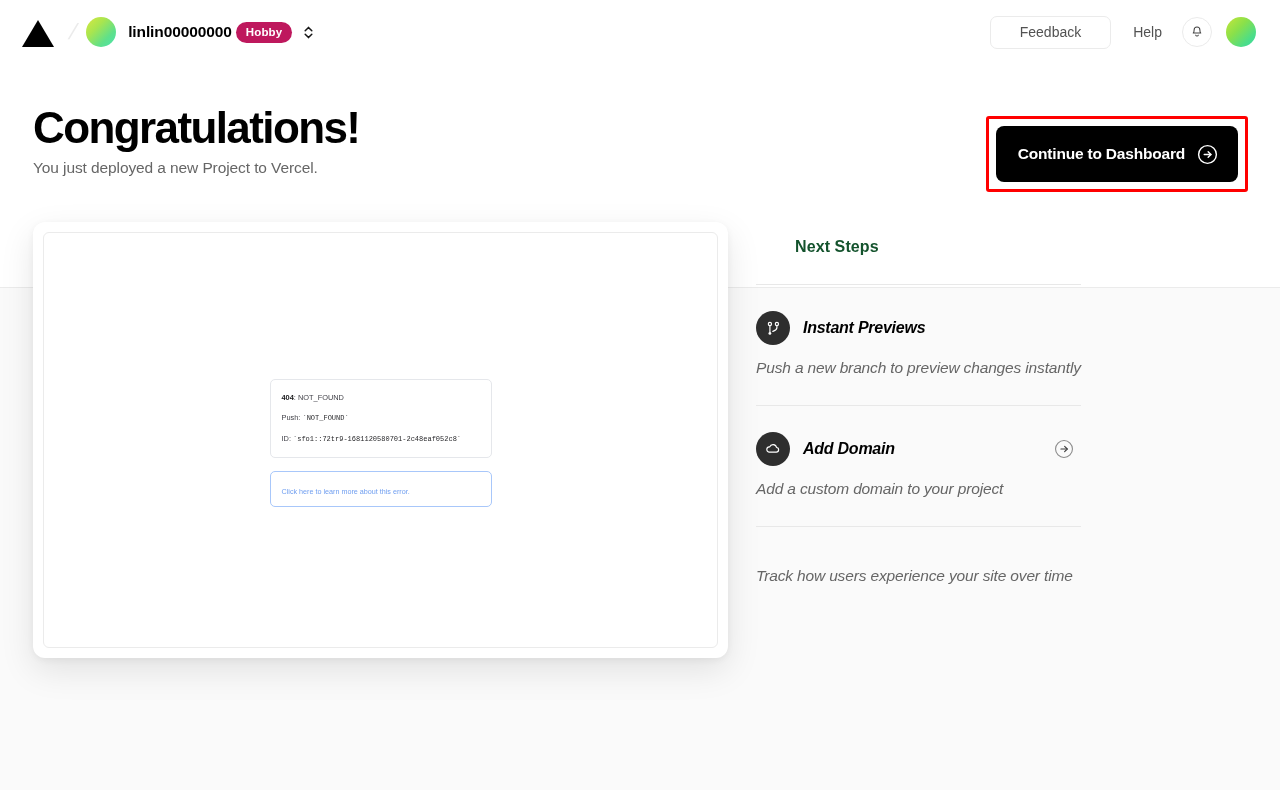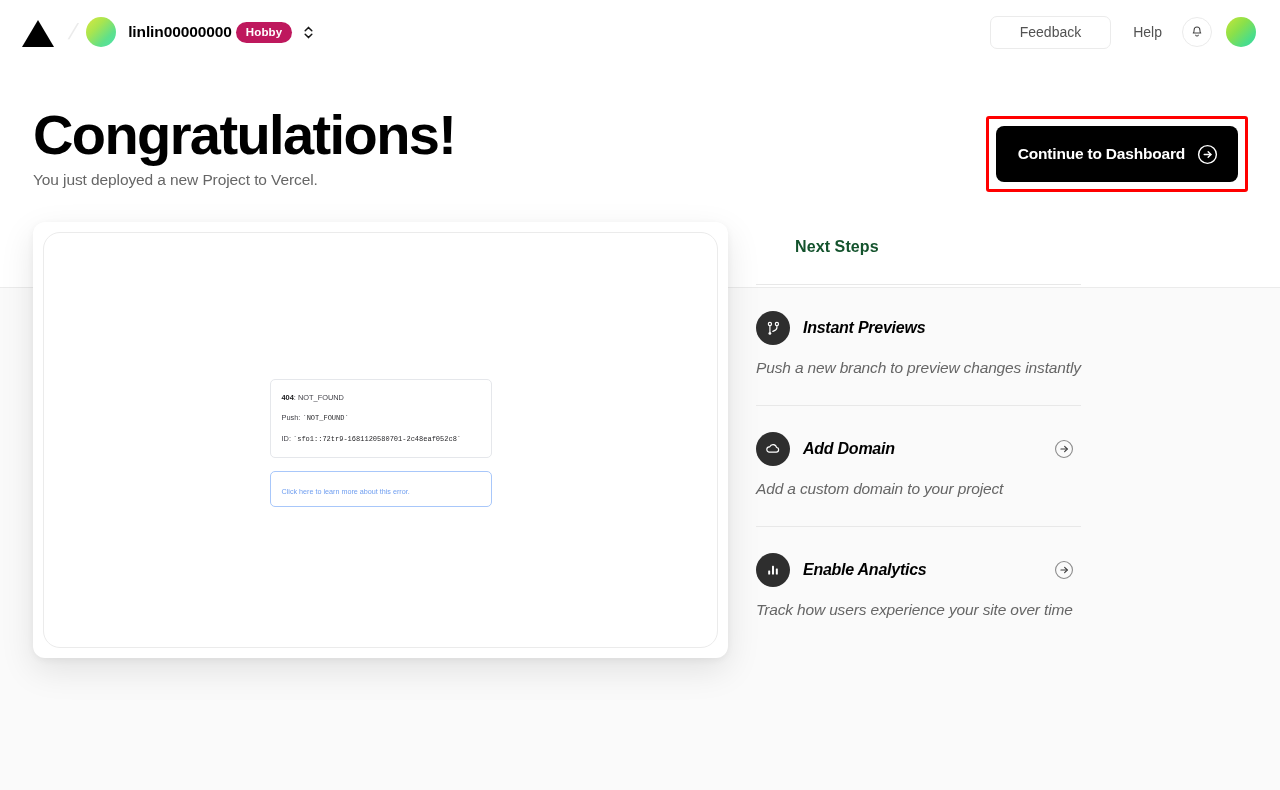--- a/index.html
+++ b/index.html
@@ -131,21 +131,21 @@
   .hero {
     position: relative;
     z-index: 5;
     padding: 42px 32px 0 33px;
     display: flex;
     align-items: flex-start;
   }
   .hero-text { flex: 1 1 auto; }
   h1.congrats {
     margin: 0;
-    font-size: 56px;
+    font-size: 44px;
     line-height: 1.02;
     font-weight: 700;
     letter-spacing: -1.6px;
     color: #000;
   }
   .subtitle {
     margin: 8px 0 0;
     font-size: 15.5px;
     color: #666666;
     letter-spacing: -0.1px;
@@ -191,21 +191,21 @@
     margin-left: 33px;
     background: #fff;
     border-radius: 12px;
     padding: 10px;
     box-shadow: 0 12px 34px rgba(0,0,0,0.10), 0 2px 7px rgba(0,0,0,0.05);
     flex: 0 0 auto;
   }
   .preview-frame {
     height: 416px;
     border: 1px solid #ebebeb;
-    border-radius: 17px;
+    border-radius: 6px;
     background: #fff;
     display: flex;
     align-items: center;
     justify-content: center;
     overflow: hidden;
   }
   .err-wrap { width: 222px; margin-top: 6px; }
   .err-card {
     border: 1px solid #e5e7eb;
     border-radius: 5px;
@@ -407,33 +407,16 @@
             <path d="M7.6 11h7" stroke="#3a3a3a" stroke-width="1.2" stroke-linecap="round"></path>
             <path d="M11.7 8.1L14.6 11l-2.9 2.9" stroke="#3a3a3a" stroke-width="1.2" stroke-linecap="round" stroke-linejoin="round"></path>
           </svg>
         </div>
       </div>
       <p class="ns-desc">Add a custom domain to your project</p>
       <div class="ns-sep"></div>
     </div>
 
     <div class="ns-item">
-      <div class="ns-head">
-        <div class="ns-icon">
-          <svg width="16" height="16" viewBox="0 0 18 18" fill="none" aria-hidden="true">
-            <rect x="3.6" y="9.6" width="2.2" height="4.4" rx="0.6" fill="#fff"></rect>
-            <rect x="7.9" y="4.2" width="2.2" height="9.8" rx="0.6" fill="#fff"></rect>
-            <rect x="12.2" y="7.4" width="2.2" height="6.6" rx="0.6" fill="#fff"></rect>
-          </svg>
-        </div>
-        <div class="ns-label">Enable Analytics</div>
-        <div class="ns-arrow">
-          <svg width="20" height="20" viewBox="0 0 22 22" fill="none" aria-hidden="true">
-            <circle cx="11" cy="11" r="9.3" stroke="#8a8a8a" stroke-width="1.2"></circle>
-            <path d="M7.6 11h7" stroke="#3a3a3a" stroke-width="1.2" stroke-linecap="round"></path>
-            <path d="M11.7 8.1L14.6 11l-2.9 2.9" stroke="#3a3a3a" stroke-width="1.2" stroke-linecap="round" stroke-linejoin="round"></path>
-          </svg>
-        </div>
-      </div>
       <p class="ns-desc">Track how users experience your site over time</p>
     </div>
   </div>
 </div>
 
 </body></html>

